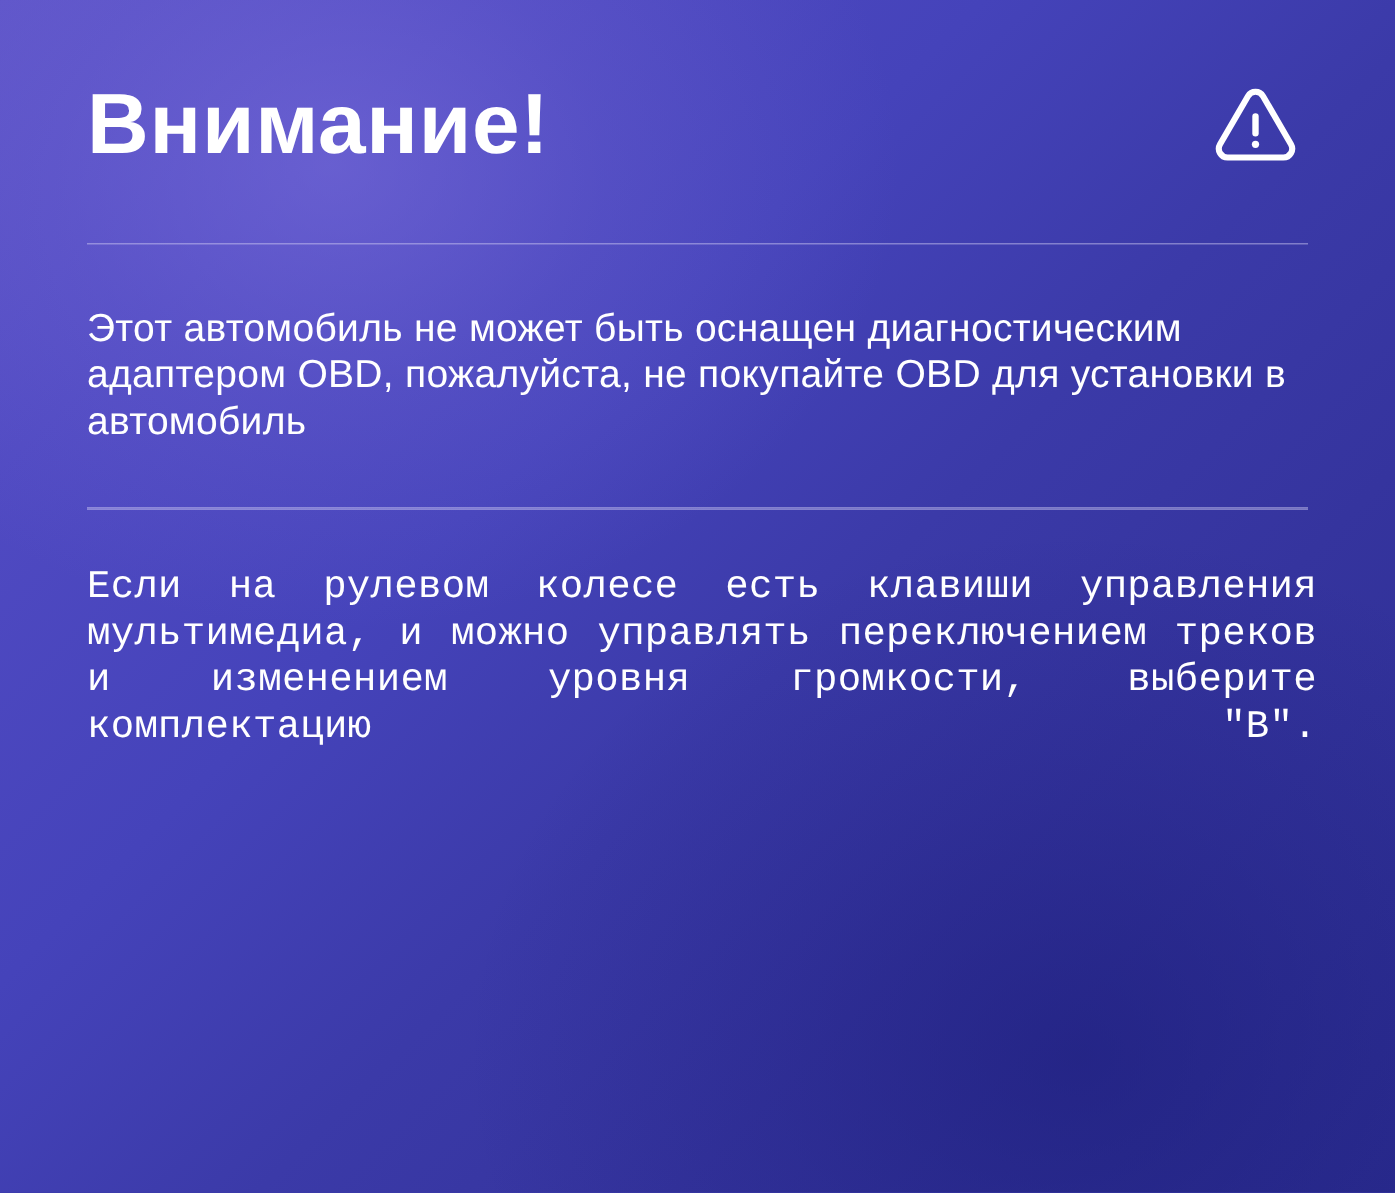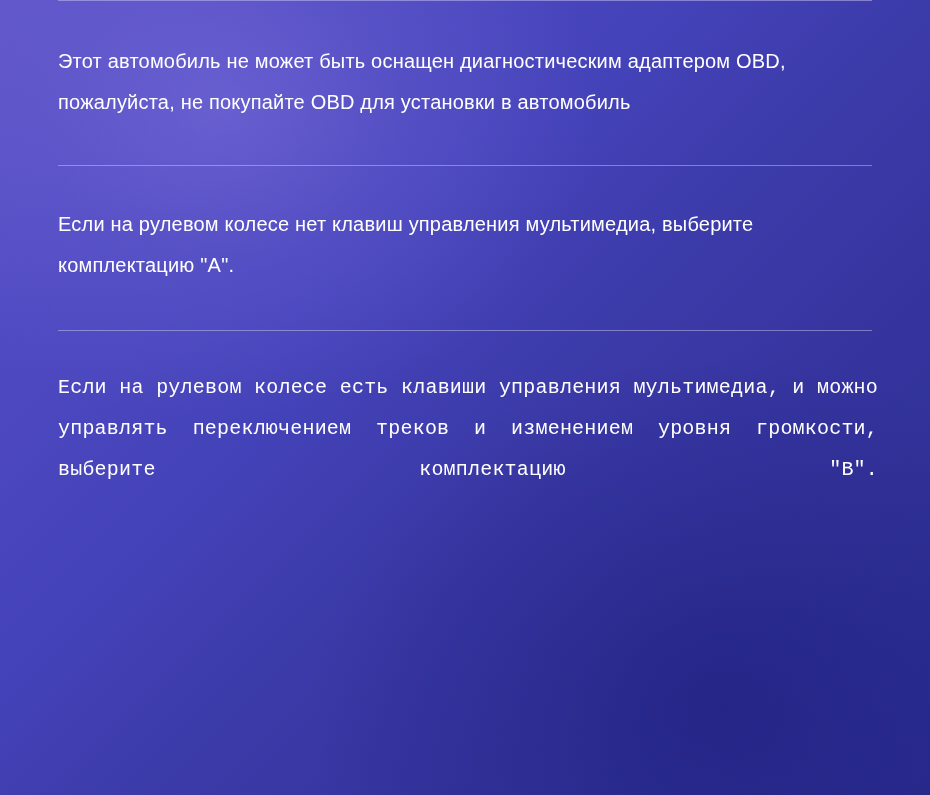--- a/index.html
+++ b/index.html
@@ -104,22 +104,22 @@
     margin: 0;
   }
 
   
   .para-block {
     color: #ffffff;
   }
   .para {
     margin: 0;
     color: #ffffff;
-    font-size: 20px;
-    line-height: 41px;
+    font-size: 26px;
+    line-height: 31px;
     font-weight: 400;
     letter-spacing: 0.2px;
   }
   #para-1 {
     padding: 40px 0 42px 0;
     width: 830px;
   }
   #para-2 {
     padding: 38px 0 44px 0;
     width: 830px;
@@ -137,32 +137,38 @@
     display: inline-block;
     width: 100%;
   }
 </style>
 </head>
 <body>
 
 <div id="notice-card">
   <div class="inner">
 
+    <div id="header-row">
+      <h1 id="page-title">Внимание!</h1>
+
+      <svg id="warning-icon" viewBox="0 0 64 64" aria-hidden="true">
+        <path d="M32 9.5c-2.1 0-4.1 1.1-5.2 3L7.6 45.6c-1.1 1.9-1.1 4.2 0 6.1 1.1 1.9 3.1 3 5.2 3h38.4c2.1 0 4.1-1.1 5.2-3 1.1-1.9 1.1-4.2 0-6.1L37.2 12.5c-1.1-1.9-3.1-3-5.2-3z" fill="none" stroke="#ffffff" stroke-width="4.2" stroke-linejoin="round" stroke-linecap="round"></path>
+        <path d="M32 26.5v11.5" fill="none" stroke="#ffffff" stroke-width="4.4" stroke-linecap="round"></path>
+        <circle cx="32" cy="45.6" r="2.5" fill="#ffffff"></circle>
+      </svg>
+    </div>
 
     <hr class="divider">
 
     <div class="para-block">
       <p id="para-1" class="para">Этот автомобиль не может быть оснащен диагностическим адаптером OBD, пожалуйста, не покупайте OBD для установки в автомобиль</p>
     </div>
 
     <hr class="divider">
 
-    <div class="para-block">
-      <p id="para-2" class="para">Если на рулевом колесе нет клавиш управления мультимедиа, выберите комплектацию "А".</p>
-    </div>
 
     <hr class="divider">
 
     <div class="para-block">
       <p id="para-3" class="para">Если на рулевом колесе есть клавиши управления мультимедиа, и можно управлять переключением треков и изменением уровня громкости, выберите комплектацию "В".</p>
     </div>
 
   </div>
 </div>
 

